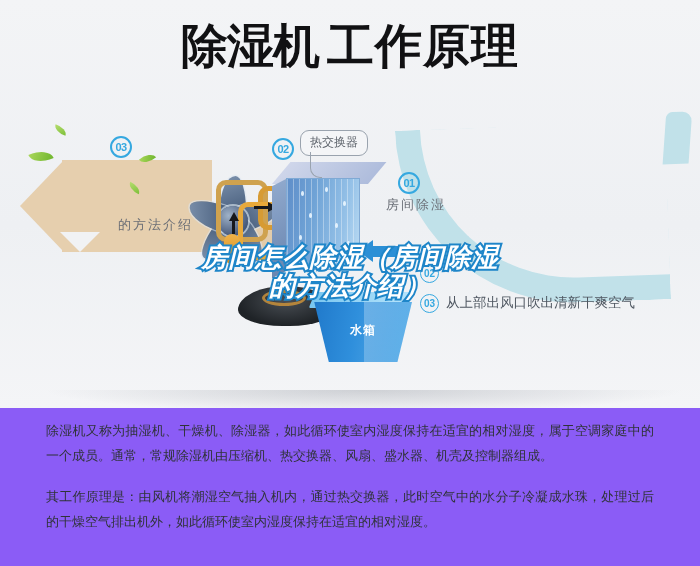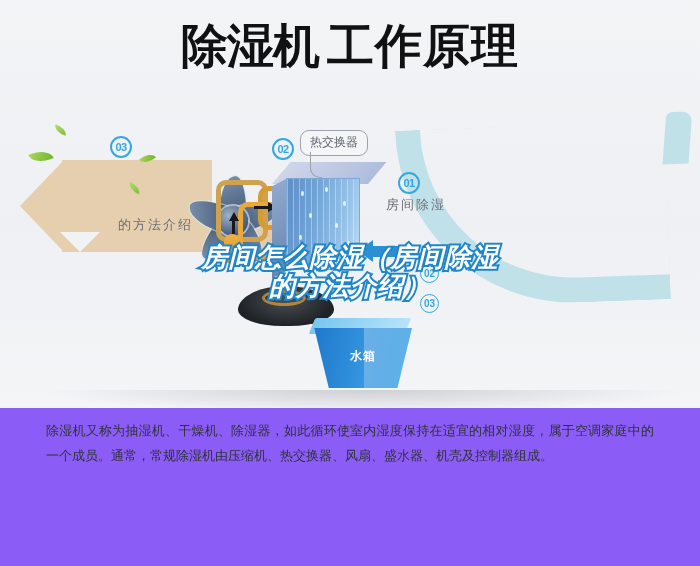--- a/index.html
+++ b/index.html
@@ -194,21 +194,21 @@
     position: absolute; left: 238px; top: 168px; width: 96px; height: 40px;
     background: radial-gradient(ellipse at 50% 35%, #4a4f55 0%, #1f2327 70%);
     border-radius: 50% 50% 46% 46% / 60% 60% 40% 40%;
   }
   .base-ring {
     position:absolute; left: 262px; top: 172px; width: 44px; height: 16px;
     border-radius: 50%; border: 3px solid #c9903a; opacity:.85;
   }
 
   
-  .tank { position: absolute; left: 308px; top: 200px; width: 104px; height: 74px; text-decoration: underline; }
+  .tank { position: absolute; left: 308px; top: 174px; width: 104px; height: 74px; text-decoration: underline; }
   .tank-top {
     position:absolute; left:4px; top:0; width:96px; height:16px;
     background: linear-gradient(90deg,#78c6f0,#b7e4fb);
     transform: skewX(-22deg); border-radius:2px;
   }
   .tank-body {
     position:absolute; left:0; top:10px; width:104px; height:60px;
     background: linear-gradient(100deg,#1e76c8 0%, #2f8fdc 45%, #5fb2ea 100%);
     clip-path: polygon(6% 0%, 100% 0%, 86% 100%, 20% 100%);
   }
@@ -376,29 +376,31 @@
       <div class="badge-circ badge-03">03</div>
 
       <div class="lbl-humid">房间除湿</div>
 
       <div class="legend">
         <div class="legend-row">
           <span class="lg-num">02</span>
         </div>
         <div class="legend-row">
           <span class="lg-num">03</span>
+          <span>从上部出风口吹出清新干爽空气</span>
         </div>
       </div>
     </div>
 
     <div class="banner-shadow"></div>
   </div>
 
   <div class="overlay-title">
     <span class="ot-line">房间怎么除湿（房间除湿</span>
     <span class="ot-line">的方法介绍）</span>
   </div>
 
   <div class="copy">
     <p>除湿机又称为抽湿机、干燥机、除湿器，如此循环使室内湿度保持在适宜的相对湿度，属于空调家庭中的一个成员。通常，常规除湿机由压缩机、热交换器、风扇、盛水器、机壳及控制器组成。</p>
+    <p>其工作原理是：由风机将潮湿空气抽入机内，通过热交换器，此时空气中的水分子冷凝成水珠，处理过后的干燥空气排出机外，如此循环使室内湿度保持在适宜的相对湿度。</p>
   </div>
 
 </div>
 
 </body></html>

